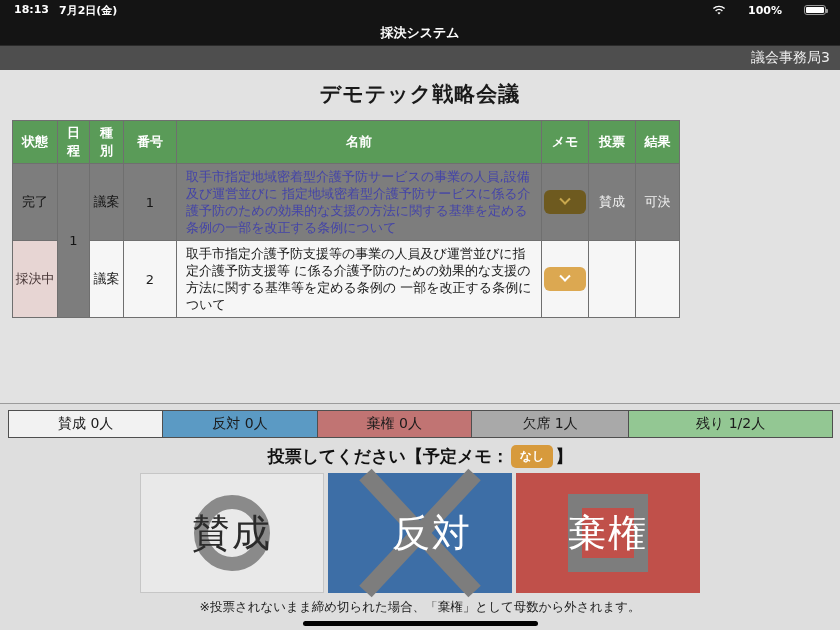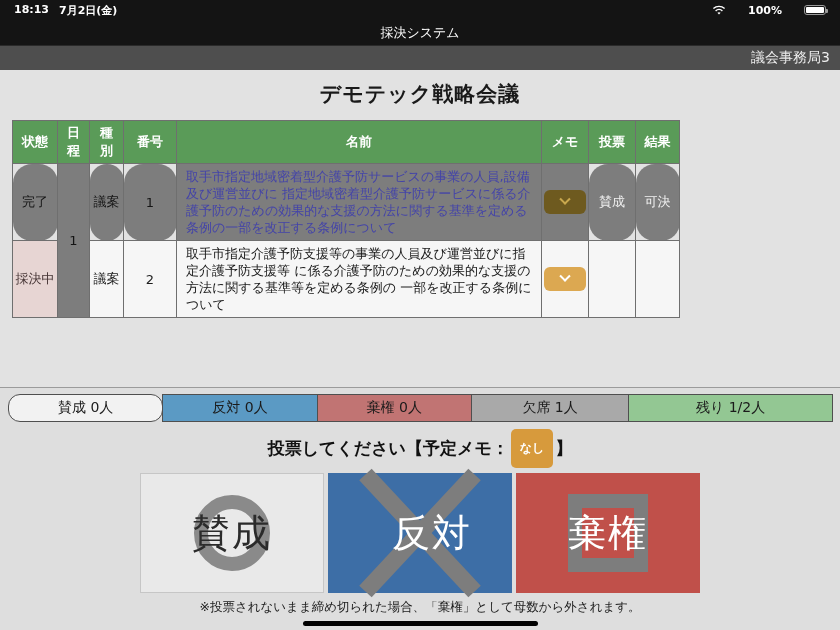--- a/index.html
+++ b/index.html
@@ -17,21 +17,21 @@
   .ios-left { display:flex; gap:10px; }
   .ios-right { display:flex; align-items:center; gap:22px; }
   .battery-shell { width:22px; height:10px; border:1px solid #9a9a9a; border-radius:3px;
     position:relative; display:inline-block; }
   .battery-fill { position:absolute; left:1px; top:1px; bottom:1px; right:1px;
     background:#fff; border-radius:1px; }
   .battery-nub { position:absolute; right:-3px; top:2.5px; width:2px; height:4px;
     background:#9a9a9a; border-radius:0 1px 1px 0; }
 
   .nav-bar { background:#141414; height:25px; display:flex; align-items:center;
-    justify-content:center; color:#fdfdfd; font-size:13px; }
+    justify-content:center; color:#fdfdfd; font-size:13px;font-weight:bold; }
 
   .sub-header { background:#4e4e4e; height:25px; display:flex; align-items:center;
     justify-content:flex-end; padding:0 10px; color:#ededed; font-size:14px;
     border-top:1px solid #2a2a2a; }
 
   
   .content { flex:1; display:flex; flex-direction:column;justify-content:center; }
   .page-title { text-align:center; font-size:21px; font-weight:bold; color:#1a1a1a;
     margin:10px 0 12px; letter-spacing:1px; }
 
@@ -41,21 +41,21 @@
   table.agenda th { background:#5a9b58; color:#fff; font-size:13px; font-weight:600;
     height:26px; padding:3px 5px; text-align:center; }
   th.col-status, th.col-name, th.col-memo { text-align:left; padding-left:10px; }
   .col-status{width:45px}.col-sched{width:32px}.col-type{width:34px}
   .col-num{width:53px}.col-name{width:auto}.col-memo{width:47px}
   .col-vote{width:47px}.col-result{width:44px}
 
   tr.row-done { background:#7d7d7d; height:62px; }
   tr.row-voting { background:#f6f6f6; height:42px; }
   td.c { text-align:center; font-size:13px; color:#1c1c1c; }
-  tr.row-done td.c { color:#151515;border-radius:19px; }
+  tr.row-done td.c { color:#151515; }
   td.status-voting { background:#e7d5d3; color:#453434; text-align:center; font-size:13px; }
   td.sched-span { background:transparent; text-align:center; font-size:13px; color:#141414; }
   td.name-cell { padding:4px 9px; font-size:13px; line-height:17px; text-align:left; }
   tr.row-done td.name-cell a { color:#4444a8; text-decoration:none; }
   tr.row-voting td.name-cell { color:#181818; }
   td.white-txt { color:#f2f2f2 !important; }
 
   td.memo-cell { text-align:center; }
   .memo-btn { width:42px; height:24px; border:none; border-radius:6px;
     display:inline-flex; align-items:center; justify-content:center; cursor:pointer; }
@@ -66,30 +66,30 @@
   .memo-btn.dark .chev { color:#c9a84e; border-color:#c9a84e; }
   .memo-btn.light .chev { color:#fff; border-color:#fff; }
 
   .spacer { flex:1; }
 
   
   .bottom-panel { border-top:1px solid #9b9b9b; padding-top:6px; background:#dedede; }
   .summary-bar { display:flex; margin:0 8px; height:28px; }
   .seg { border:1px solid #4f4f4f; margin-right:-1px; display:flex; align-items:center;
     justify-content:center; font-size:14px; color:#1b1b1b; }
-  .seg-approve  { flex:155; background:#f2f2f2;border-radius:12px; }
+  .seg-approve  { flex:155; background:#f2f2f2; }
   .seg-oppose   { flex:155; background:#5b9ac4; }
   .seg-abstain  { flex:155; background:#c17473; }
   .seg-absent   { flex:158; background:#a9a9a9; }
   .seg-remain   { flex:205; background:#93c793; }
 
   .vote-prompt { text-align:center; font-size:17px; font-weight:bold; color:#111;
     margin-top:7px; display:flex; align-items:center; justify-content:center; gap:2px; }
   .memo-badge { background:#d79a3c; color:#fff; font-size:12px; font-weight:bold;
-    border-radius:5px; padding:11px 9px; display:inline-block; }
+    border-radius:5px; padding:3px 9px; display:inline-block; }
 
   .vote-row { display:flex; justify-content:center; gap:4px; margin-top:5px; }
   .vote-btn { width:184px; height:120px; position:relative; display:flex;
     align-items:center; justify-content:center; cursor:pointer; border:none; }
   .vote-btn .vlabel { position:relative; z-index:2; font-size:38px; letter-spacing:2px; }
   .vb-approve { background:#e9e9e9; border:1px solid #c6c6c6; color:#2b2b2b; }
   .ring { position:absolute; left:50%; top:50%; transform:translate(-50%,-50%);
     width:76px; height:76px; border:14px solid #8a8a8a; border-radius:50%; }
   .vb-oppose { background:#3d6ea6; color:#fff;padding-left:24px; }
   .xbar { position:absolute; left:50%; top:50%; width:17px; height:160px; background:#7d7d7d; }

